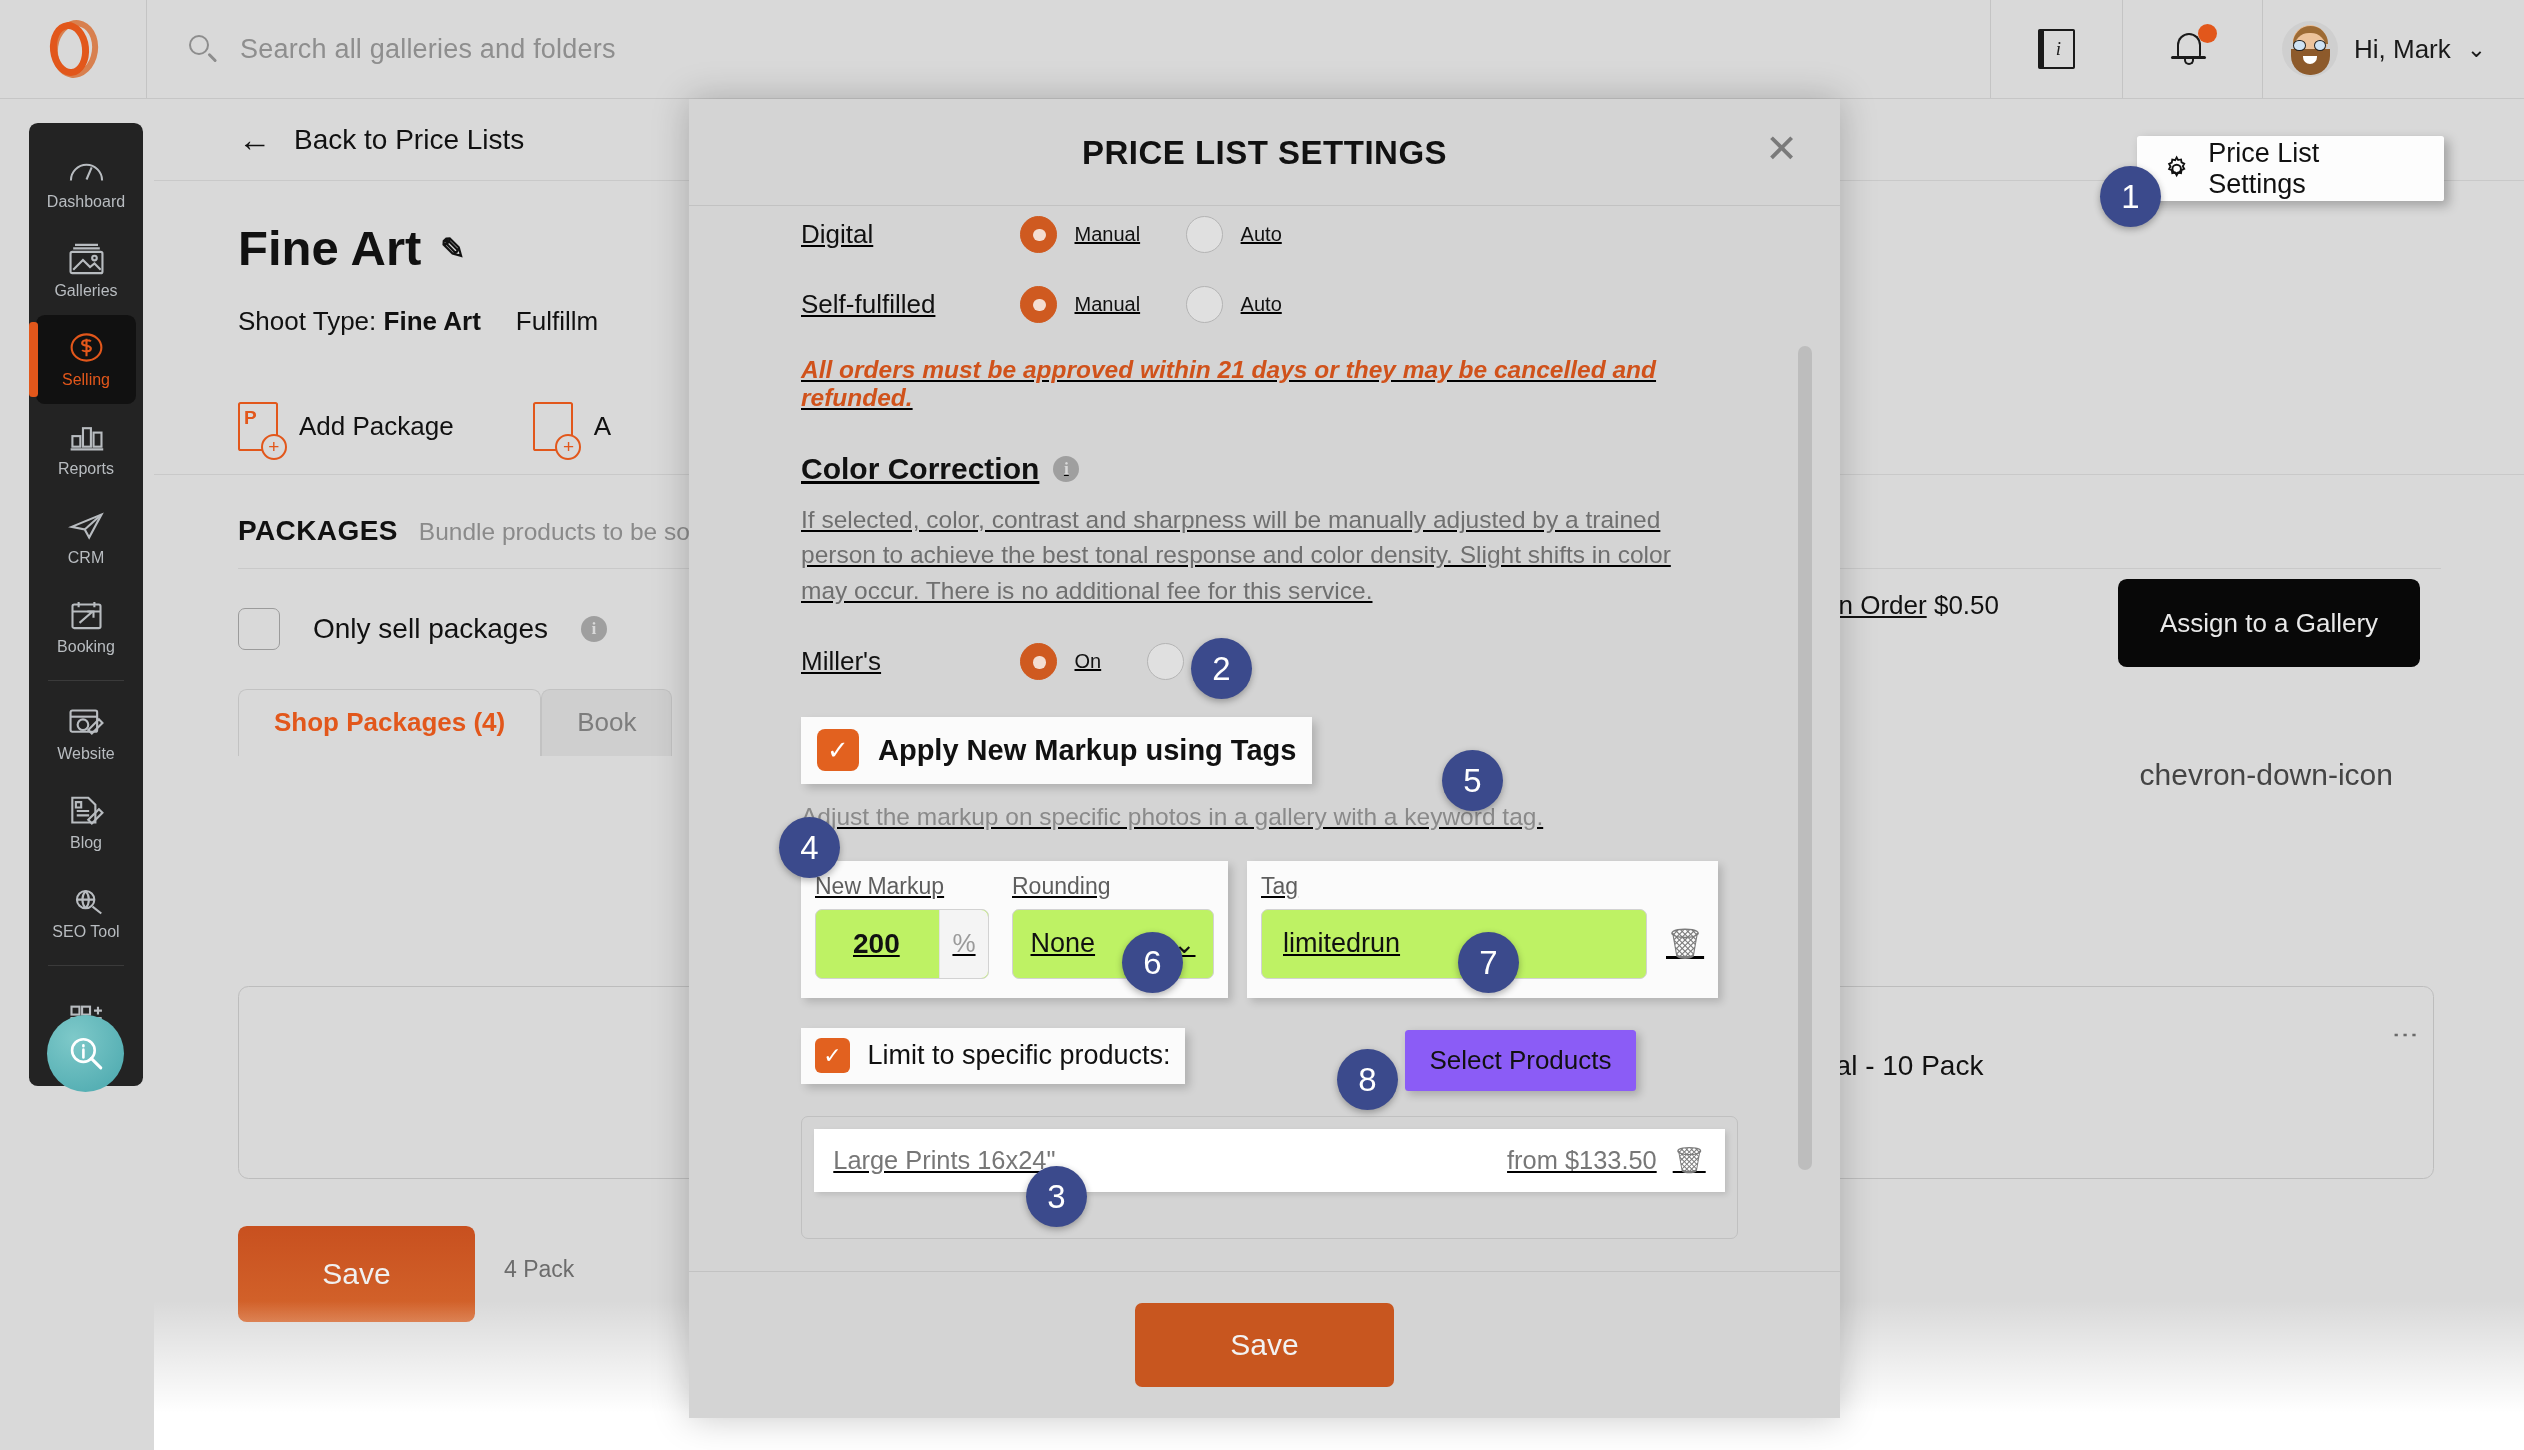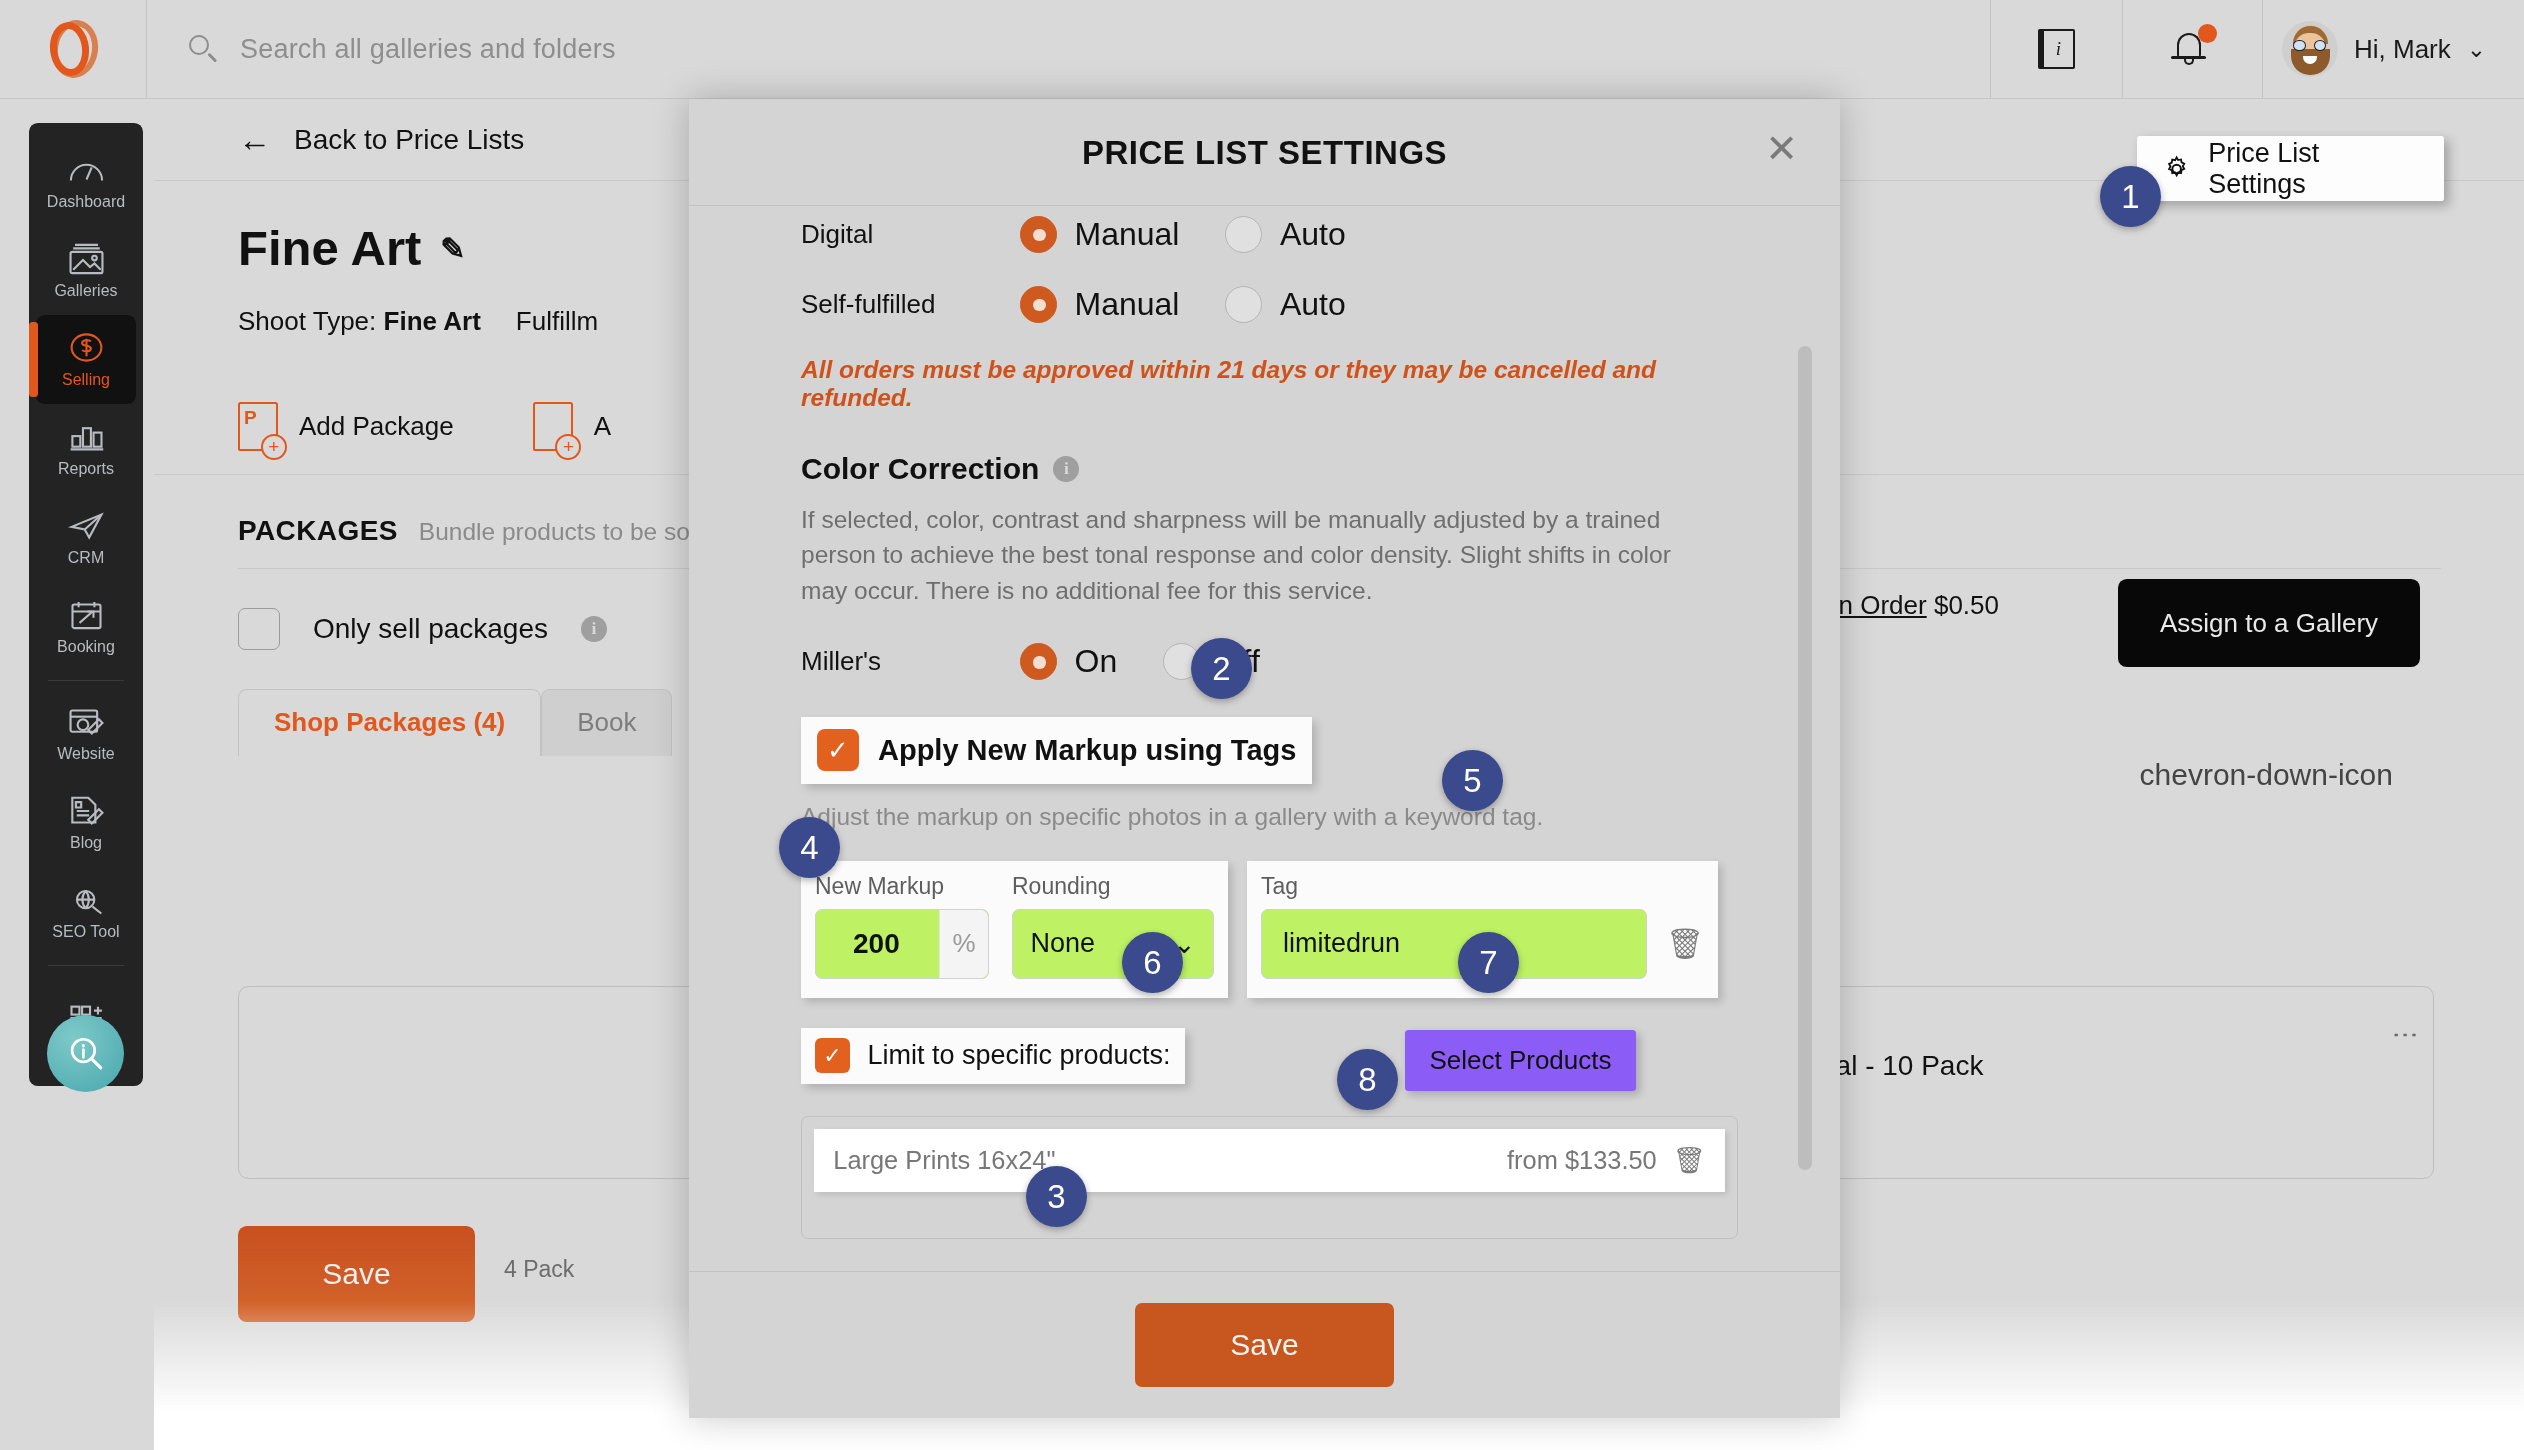--- a/index.html
+++ b/index.html
@@ -164,29 +164,29 @@
     position:absolute; left: 689px; top: 99px; width: 1151px; height: 1319px;
     background: #d4d4d4; box-shadow: 0 0 35px rgba(0,0,0,.22);
   }
   .modal-head { height: 107px; border-bottom: 0.9px solid #c2c2c2; position:relative; }
   .modal-title {
     text-align:center; line-height: 107px; font-size: 33px; font-weight: bold;
     color:#111; letter-spacing: 0.5px;
   }
   .modal-x { position:absolute; right: 42px; top: 30px; font-size: 39px; color:#7a7a7a; line-height: 1;}
   .modal-body { position:absolute; left:0; right:0; top: 107px; bottom: 147px; padding: 0 0 0 0; overflow:hidden;}
-  .mb-inner { padding: 0 102px 0 112px; position:relative; }
+  .mb-inner { padding: 0 102px 0 112px; position:relative;text-decoration:underline; }
   .scroll-track { position:absolute; right: 28px; top: 140px; width: 14px; height: 877px; }
   .scroll-thumb { width: 14px; height: 824px; border-radius: 7px; background:#bdbdbd; }
   .ff-row { display:flex; align-items:center; height: 63px; }
   .ff-lbl { width: 219px; font-size: 26px; color:#111; }
   .radio { width: 37px; height: 37px; border-radius:50%; border: 1.8px solid #b4b4b4; background: #e0e0e0; flex:none; position:relative;}
   .radio.on { background:#cf5a20; border-color:#cf5a20; }
   .radio.on::after { content:""; position:absolute; left:12.3px; top:12.3px; width:12.3px; height:12.3px; border-radius:50%; background:#f3ded2;}
-  .rgroup { display:flex; align-items:center; gap: 17.5px; margin-right: 46px; font-size: 32px; color:#111;}
+  .rgroup { display:flex; align-items:center; gap: 17.5px; margin-right: 46px; font-size: 20px; color:#111;}
   .warn { color: #d0521b; font-style: italic; font-weight: bold; font-size: 24.5px; margin-top: 20px;}
   .sec-h { font-size: 30px; font-weight: bold; color:#111; margin-top: 40px; display:flex; align-items:center; gap: 14px;}
   .sec-p { font-size: 24.5px; color:#6f6f6f; line-height: 1.45; margin-top: 16px; max-width: 912px;}
   .millers { display:flex; align-items:center; margin-top: 35px; }
   .millers .ff-lbl { width: 219px; }
 
   .hl-box { background:#fbfbfb; box-shadow: 5.3px 5.3px 8.8px rgba(0,0,0,.18); display:inline-flex; align-items:center;}
   .cb-on { width: 42px; height: 42px; border-radius: 8px; background:#e2611f; color:#fff; font-size:26px; display:flex; align-items:center; justify-content:center; flex:none;}
   .markup-cb { margin-top: 37px; padding: 12.3px 16px 12.3px 16px; gap: 19px; }
   .markup-cb .t { font-size: 29px; font-weight: bold; color:#111; }

